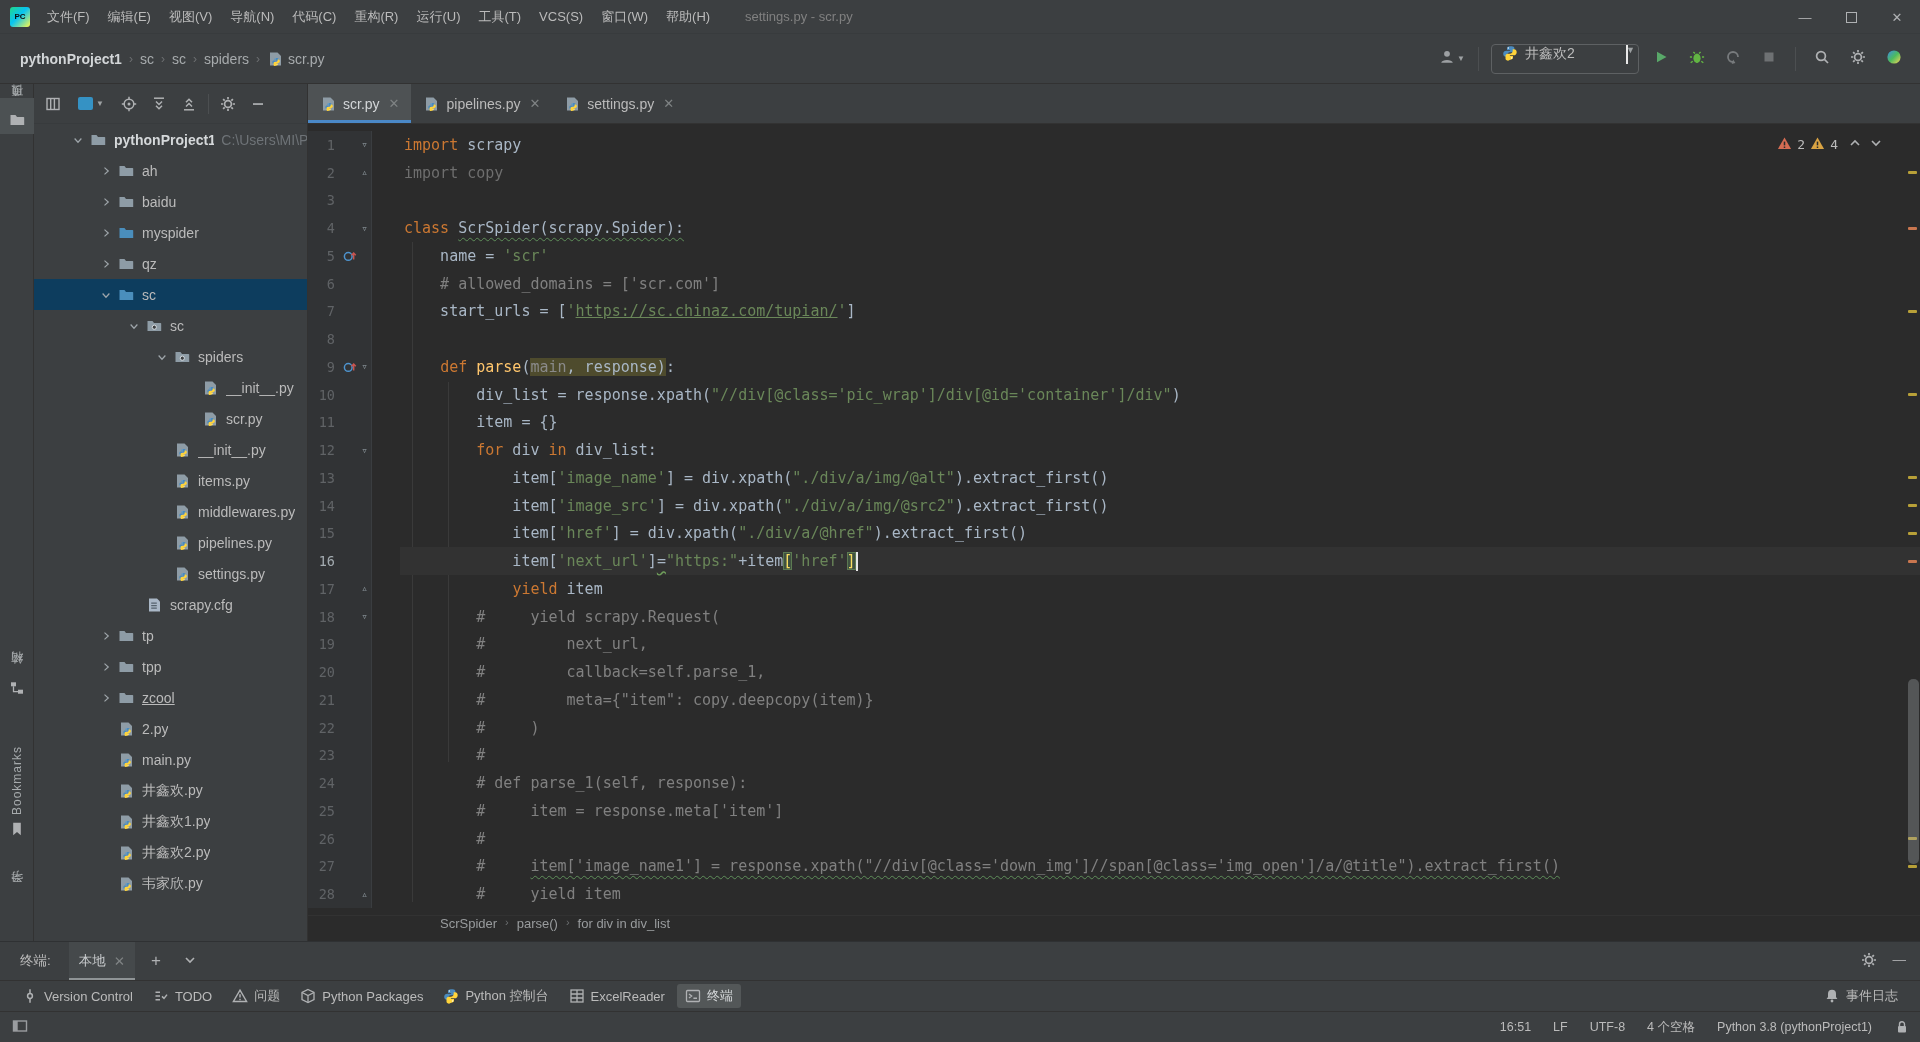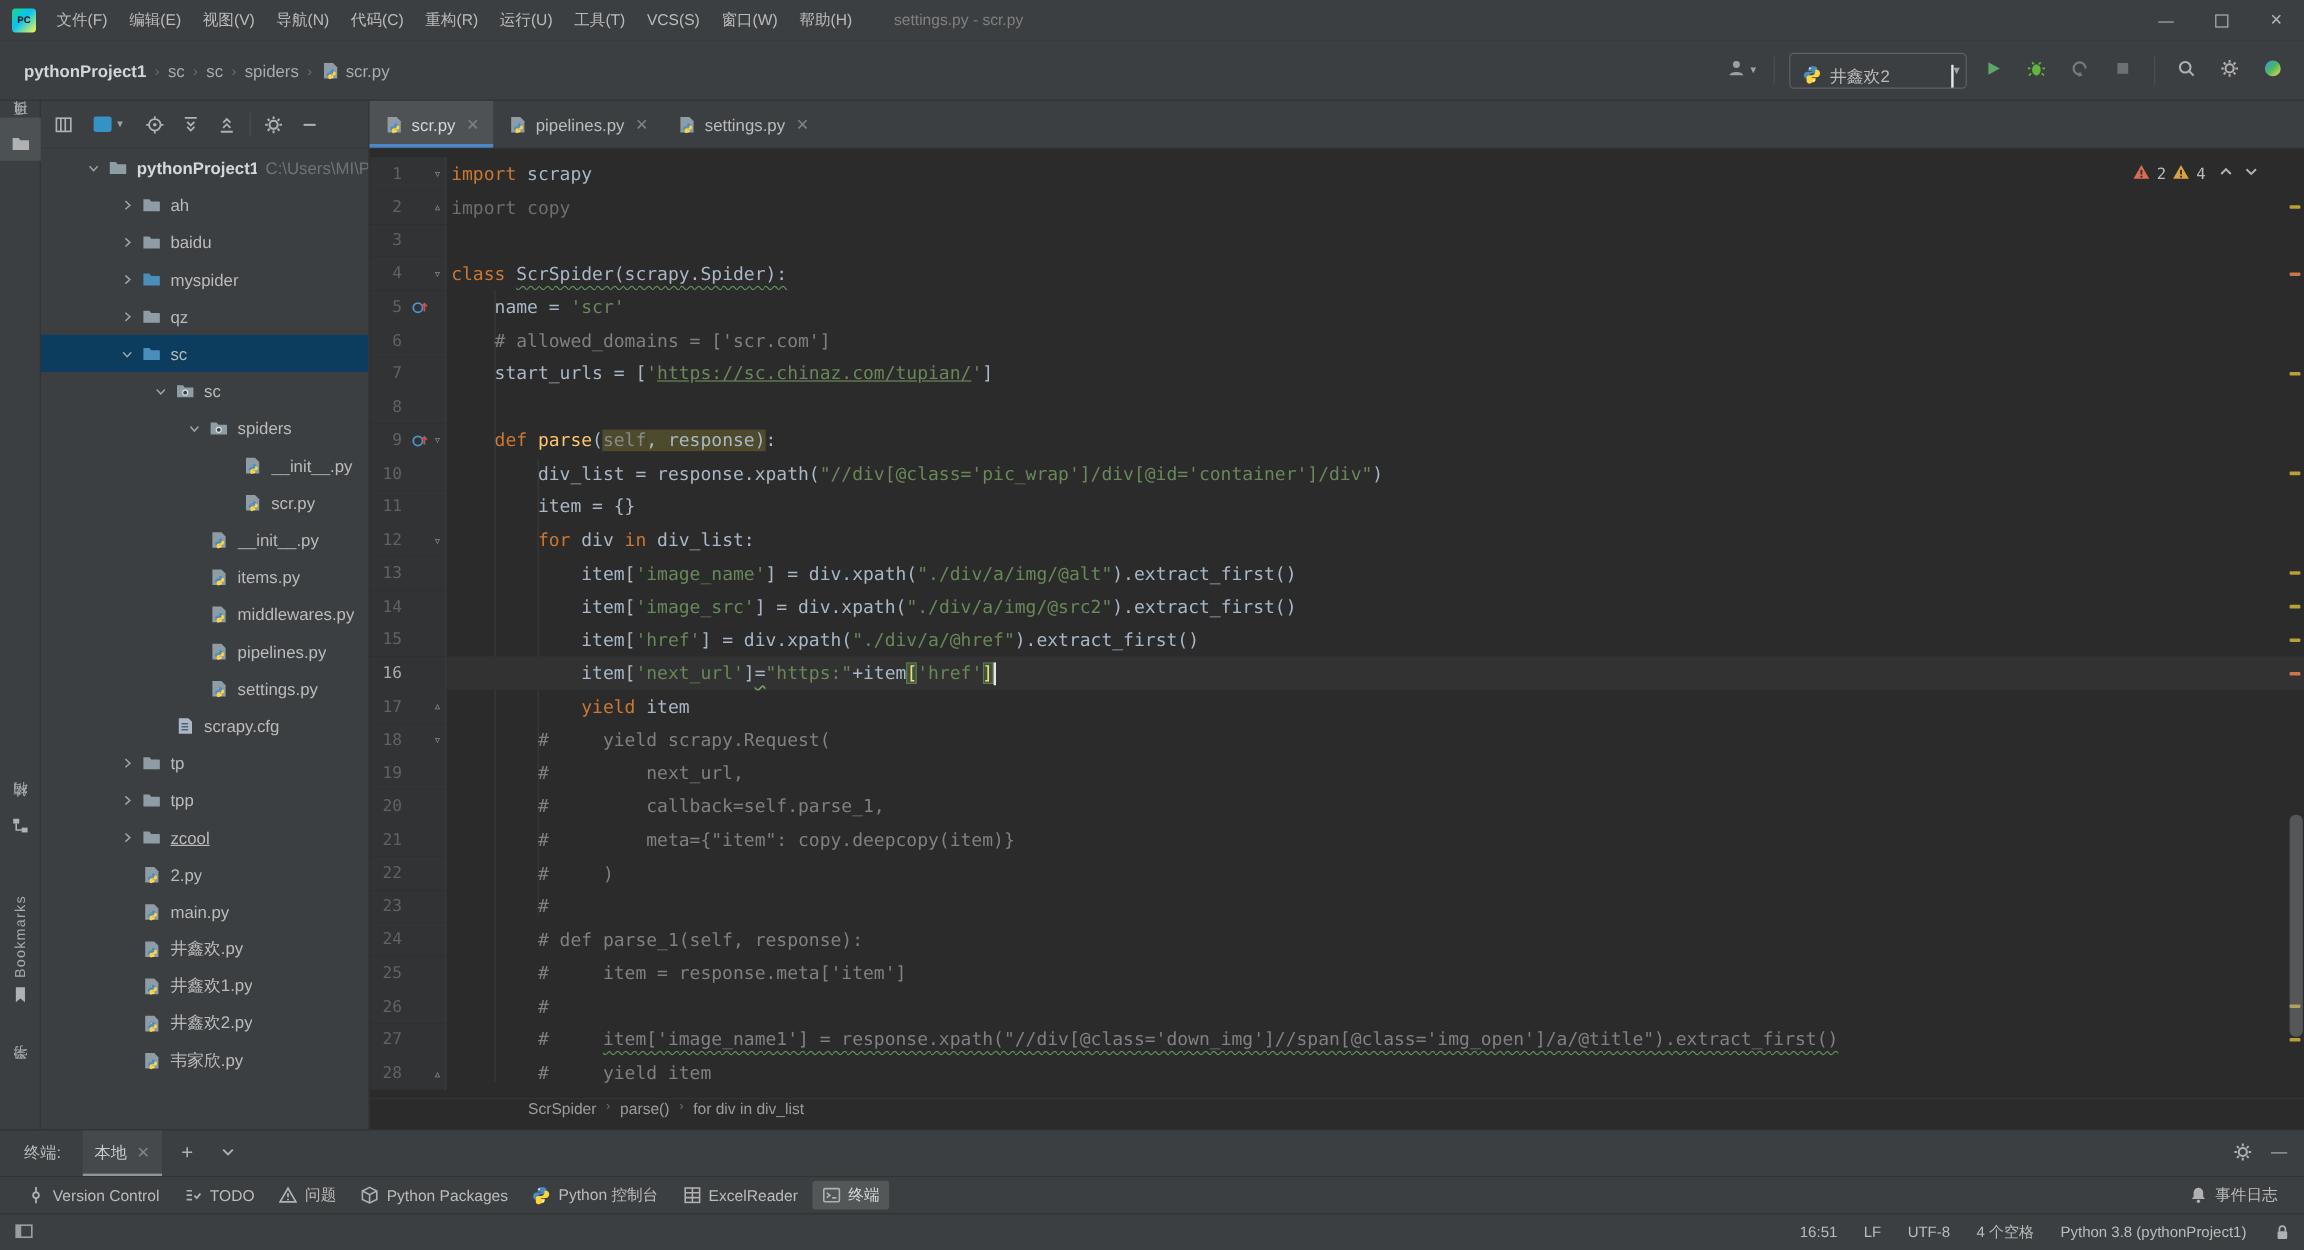--- a/index.html
+++ b/index.html
@@ -20,21 +20,21 @@
   
   .navbar{height:50px;display:flex;align-items:center;background:#3c3f41;flex:none;padding:0 14px 0 20px;border-bottom:1px solid #323232;position:relative;font-size:14px;}
   .crumbs{display:flex;align-items:center;gap:7px;}
   .crumb{color:#a7abad;}
   .crumb.bold{font-weight:bold;color:#d3d6d8;}
   .crumb-sep{color:#6c6f71;font-size:12px;}
   .crumb-file{display:flex;align-items:center;gap:5px;}
   .nav-right{position:absolute;right:12px;display:flex;align-items:center;gap:8px;}
   .nav-sep{width:1px;height:24px;background:#4c4f51;margin:0 4px;}
   .navbtn{width:28px;height:28px;display:flex;align-items:center;justify-content:center;border-radius:3px;}
-  .runcombo{display:flex;align-items:flex-end;gap:7px;border:1px solid #5e6163;border-radius:4px;height:30px;padding:0 10px;min-width:148px;}
+  .runcombo{display:flex;align-items:flex-start;gap:7px;border:1px solid #5e6163;border-radius:4px;height:30px;padding:0 10px;min-width:148px;}
   .runcombo .caret{color:#9da1a3;font-size:9px;}
 
   
   .main{flex:1;display:flex;min-height:0;}
   .strip{width:34px;background:#3c3f41;border-right:1px solid #323232;position:relative;flex:none;}
   .stub{position:absolute;left:0;width:34px;display:flex;flex-direction:column;align-items:center;gap:6px;}
   .stub .vtext{writing-mode:vertical-rl;transform:rotate(180deg);font-size:12px;color:#a7abad;letter-spacing:1px;}
   .stub.pressed{background:#4c5153;padding:6px 0;}
 
   .panel{width:274px;background:#3c3f41;border-right:1px solid #323232;display:flex;flex-direction:column;flex:none;min-height:0;}
@@ -61,21 +61,21 @@
   .tab.active::after{content:"";position:absolute;left:0;right:0;bottom:0;height:3px;background:#4a88c7;}
   .tab .x{color:#7f8refine384;color:#7f8384;font-size:13px;margin-left:2px;}
 
   .codewrap{flex:1;position:relative;background:#2b2b2b;overflow:hidden;font-family:"DejaVu Sans Mono","Liberation Mono",monospace;font-size:15px;}
   .codecol{position:absolute;inset:0;padding-top:7px;}
   .row{display:flex;height:27.75px;align-items:center;}
   .gut{display:flex;width:64px;flex:none;background:#313335;height:100%;align-items:center;border-right:1px solid #3a3d40;}
   .ln{width:34px;text-align:right;padding-right:7px;color:#606366;font-size:13.5px;}
   .gi{width:16px;display:flex;justify-content:center;}
   .fd{width:13px;display:flex;justify-content:center;color:#808a8f;font-size:11px;}
-  .cd{flex:1;white-space:pre;padding-left:4px;color:#a9b7c6;height:100%;display:flex;align-items:center;}
+  .cd{flex:1;white-space:pre;padding-left:4px;color:#a9b7c6;height:100%;display:flex;align-items:center;margin-left:28px;}
   .row.cur .cd{background:#323232;}
   .row.cur .ln{color:#a4acb1;}
   .sg-k{color:#cc7832;}
   .sg-t{color:#a9b7c6;}
   .sg-s{color:#6a8759;}
   .sg-su{color:#6a8759;text-decoration:underline;}
   .sg-c{color:#808080;}
   .sg-cg{color:#6e6e6e;}
   .sg-f{color:#ffc66d;}
   .sg-tw{color:#a9b7c6;text-decoration:underline wavy #5f8f5a;text-underline-offset:4px;text-decoration-thickness:1px;}
@@ -816,21 +816,21 @@
                 <span class="ln">9</span>
                 <span class="gi">
                   <svg width="14" height="14" viewBox="0 0 16 16">
                     <circle cx="6" cy="8.5" r="4.4" stroke="#4E94CE" fill="none" stroke-width="1.7"></circle>
                     <path d="M12.2 12V5.4" stroke="#C75450" stroke-width="1.7"></path>
                     <path d="M9.8 7.2l2.4-2.5 2.4 2.5" stroke="#C75450" fill="none" stroke-width="1.7"></path>
                   </svg>
                 </span>
                 <span class="fd">▿</span>
               </div>
-              <span class="cd"><span class="sg-t">    </span><span class="sg-k">def </span><span class="sg-f">parse</span><span class="sg-t">(</span><span class="sg-hd">self</span><span class="sg-h">, response)</span><span class="sg-t">:</span></span>
+              <span class="cd"><span class="sg-t">    </span><span class="sg-k">def </span><span class="sg-f">parse</span><span class="sg-t">(</span><span class="sg-hd">main</span><span class="sg-h">, response)</span><span class="sg-t">:</span></span>
             </div>
             <div class="row">
               <div class="gut">
                 <span class="ln">10</span>
                 <span class="gi"></span>
                 <span class="fd"></span>
               </div>
               <span class="cd"><span class="sg-t">        div_list = response.xpath(</span><span class="sg-s">"//div[@class='pic_wrap']/div[@id='container']/div"</span><span class="sg-t">)</span></span>
             </div>
             <div class="row">

